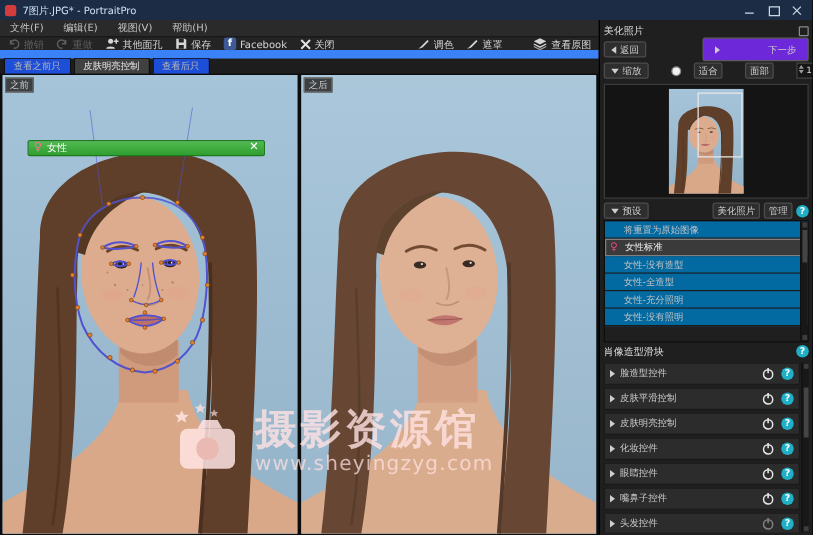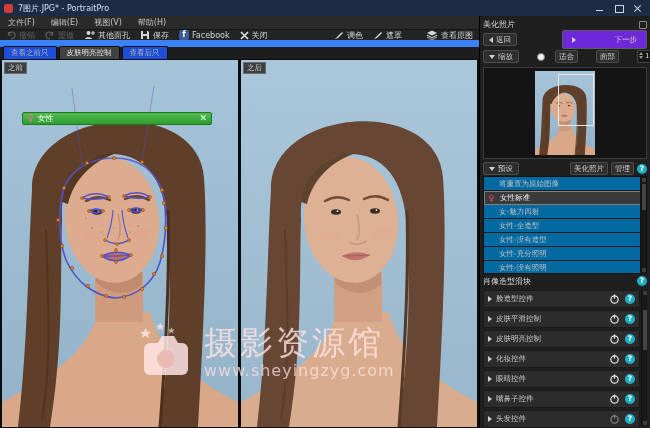--- a/index.html
+++ b/index.html
@@ -42,21 +42,21 @@
   .pane-label { position:absolute; left:2px; top:2px; z-index:5; background:rgba(45,45,45,.88); border:1px solid #6a6a6a; color:#cfcfcf; font-size:7.5px; padding:0 3px; line-height:10px; }
 
   
   .gender-bar { position:absolute; z-index:6; left:20px; top:52px; width:190px; height:13px; border:1px solid #1d7a1d; border-radius:2px; background:linear-gradient(#52bb52,#2f9e2f); display:flex; align-items:center; padding:0 4px; gap:4px; }
   .female-glyph { color:#ff6d9d; font-size:9px; line-height:11px; font-weight:bold; }
   .gender-label { color:#fff; font-size:8px; }
   .gender-close { margin-left:auto; color:#fff; font-size:9px; font-weight:bold; line-height:11px; cursor:pointer; }
 
   
   .watermark { position:absolute; z-index:7; left:138px; top:262px; display:flex; align-items:center; gap:10px; color:rgba(255,226,226,.8); pointer-events:none; }
-  .wm-text .wm-title { font-size:33px; font-weight:normal; letter-spacing:3px; line-height:36px; }
+  .wm-text .wm-title { font-size:33px; font-weight:bold; letter-spacing:3px; line-height:36px; }
   .wm-text .wm-url { font-size:16px; letter-spacing:1px; opacity:.9; }
 
   
   .panel { position:absolute; left:479px; top:16px; width:171px; height:412px; background:#1f1f1f; border-left:1px solid #000; padding:2px 3px; display:flex; flex-direction:column; }
   .p-header { height:13px; display:flex; align-items:center; }
   .p-title { font-size:8px; color:#dedede; }
   .p-pop { margin-left:auto; width:8px; height:8px; border:1px solid #8a8a8a; border-radius:1px; cursor:pointer; }
   .p-nav { height:17px; display:flex; align-items:center; }
   .btn { background:#2e2e2e; border:1px solid #4c4c4c; border-radius:2px; color:#cfcfcf; font-size:7.5px; line-height:11px; padding:0 5px; display:inline-flex; align-items:center; gap:3px; cursor:pointer; white-space:nowrap;justify-content:space-between; }
   .btn-next { margin-left:auto; background:#6d28d9; border-color:#5c5c5c; padding:3px 9px;gap:39px; }
@@ -397,27 +397,24 @@
     </div>
     <div class="preset-list">
       <div class="preset-row">
           <span>将重置为原始图像</span>
         </div>
       <div class="preset-row selected">
         <span class="preset-pin">♀</span>
         <span>女性标准</span>
       </div>
       <div class="preset-row">
-          <span>女-魅力四射</span>
+          <span>女性-没有造型</span>
         </div>
       <div class="preset-row">
           <span>女性-全造型</span>
-        </div>
-      <div class="preset-row">
-          <span>女性-没有造型</span>
         </div>
       <div class="preset-row">
           <span>女性-充分照明</span>
         </div>
       <div class="preset-row">
           <span>女性-没有照明</span>
         </div>
       <div class="vscroll">
         <span class="arr top"></span>
         <span class="thumb"></span>

